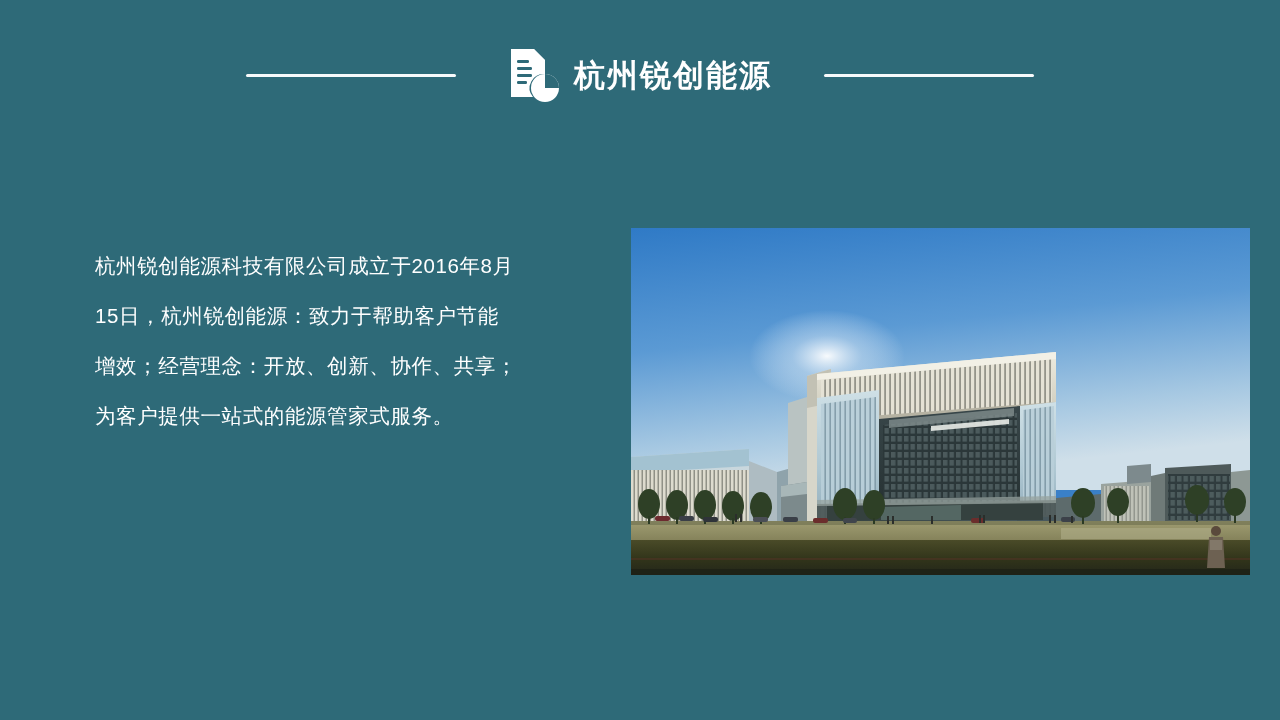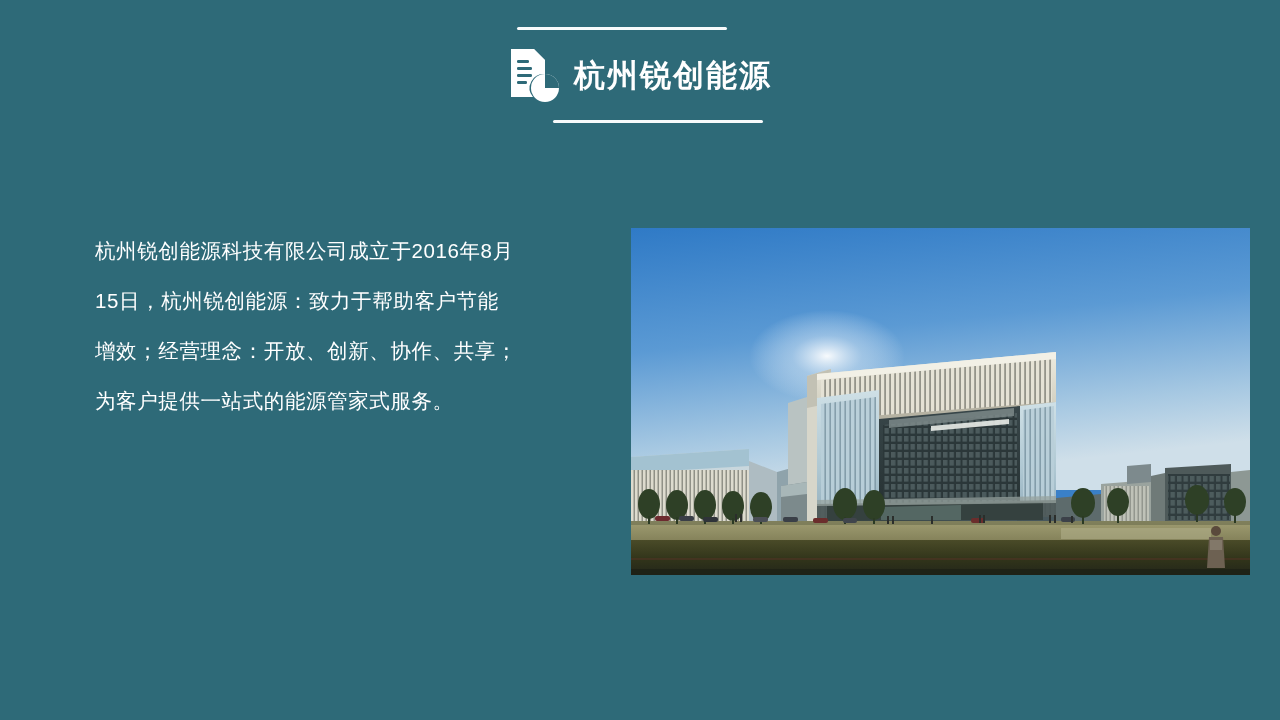--- a/index.html
+++ b/index.html
@@ -10,38 +10,38 @@
   }
   body { background:#2e6a78; position:relative; }
 
   
   .header {
     position:absolute; left:0; top:0; width:1280px; height:150px;
     display:flex; align-items:center; justify-content:center;
   }
   .header-inner {
     display:flex; align-items:center; justify-content:center;
-    width:100%; gap:16px;flex-direction:column;
+    width:100%; gap:16px;
   }
   .rule {
     height:3px; width:210px; background:#ffffff;
     border-radius:2px; flex:none; opacity:.97;
   }
   .rule.left  { margin-right:36px; }
   .rule.right { margin-left:36px; }
   .brand { display:flex; align-items:center; gap:14px; flex:none; }
   .brand-icon { width:52px; height:58px; flex:none; display:block; }
   .brand-title {
     color:#ffffff; font-size:31px; font-weight:bold;
     letter-spacing:2px; white-space:nowrap; line-height:1;
   }
 
   
   .copy {
-    position:absolute; left:95px; top:226px; width:500px;
+    position:absolute; left:95px; top:241px; width:500px;
   }
   .copy-line {
     color:#ffffff; font-size:20.5px; line-height:50px;
     letter-spacing:.6px; white-space:nowrap;
   }
 
   
   .photo {
     position:absolute; left:631px; top:228px;
     width:619px; height:347px; overflow:hidden;

